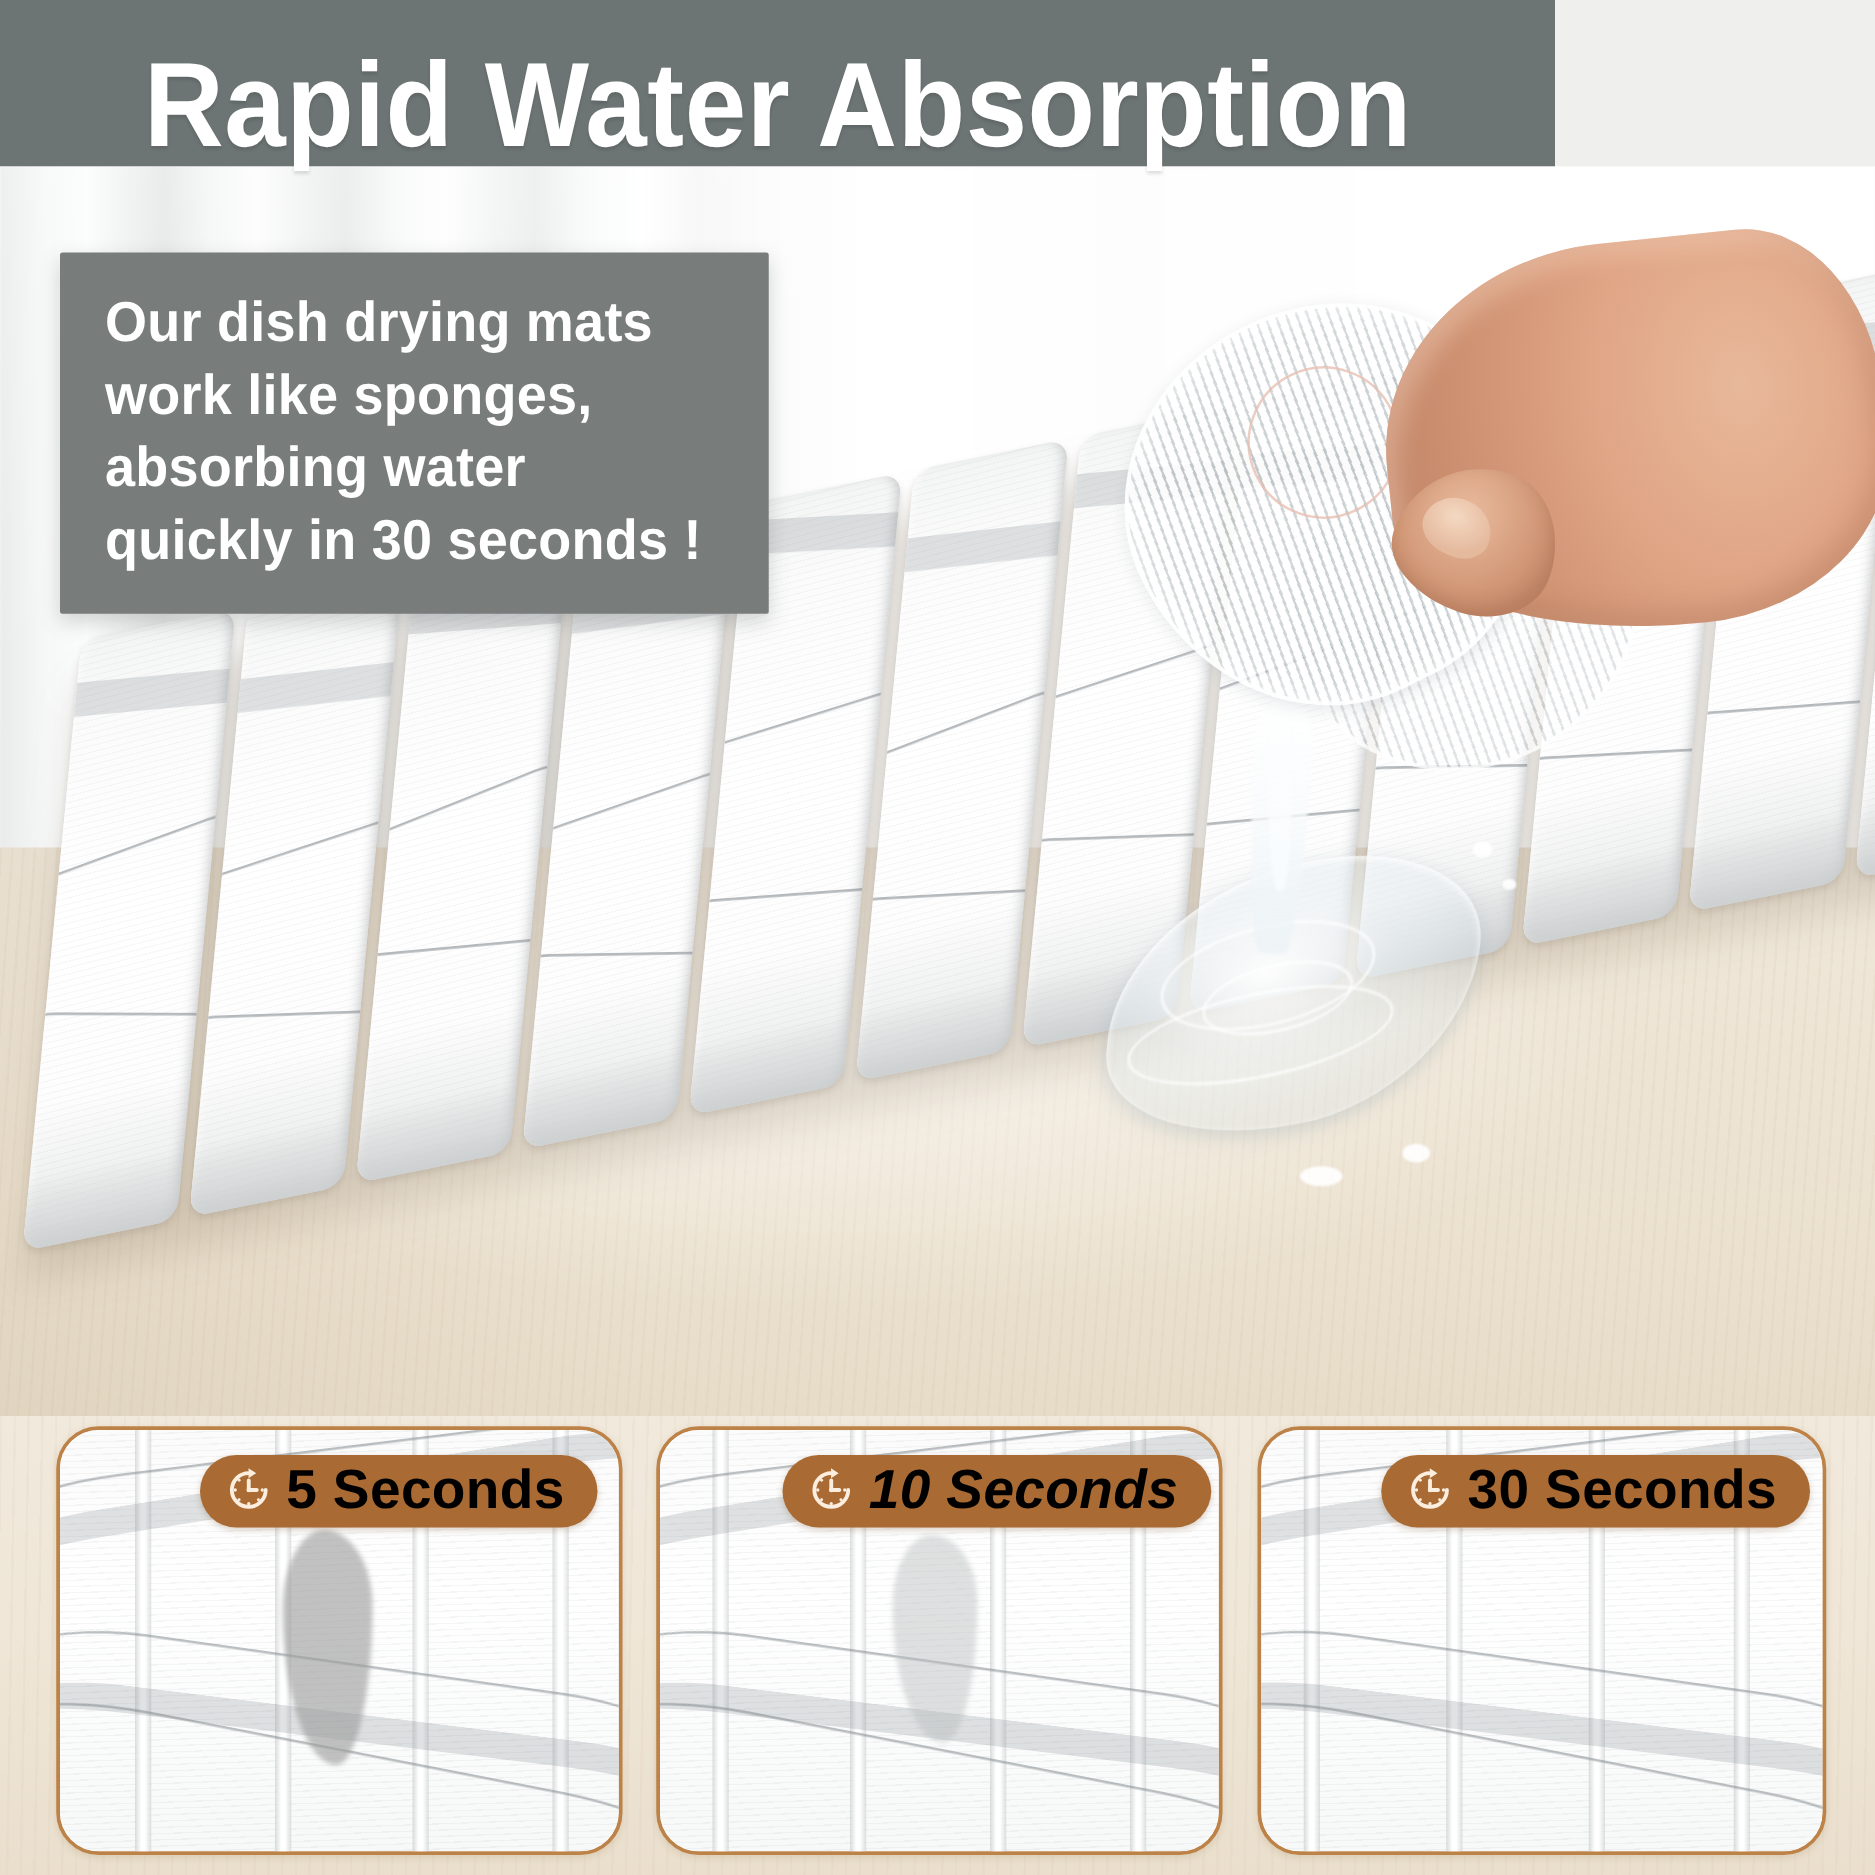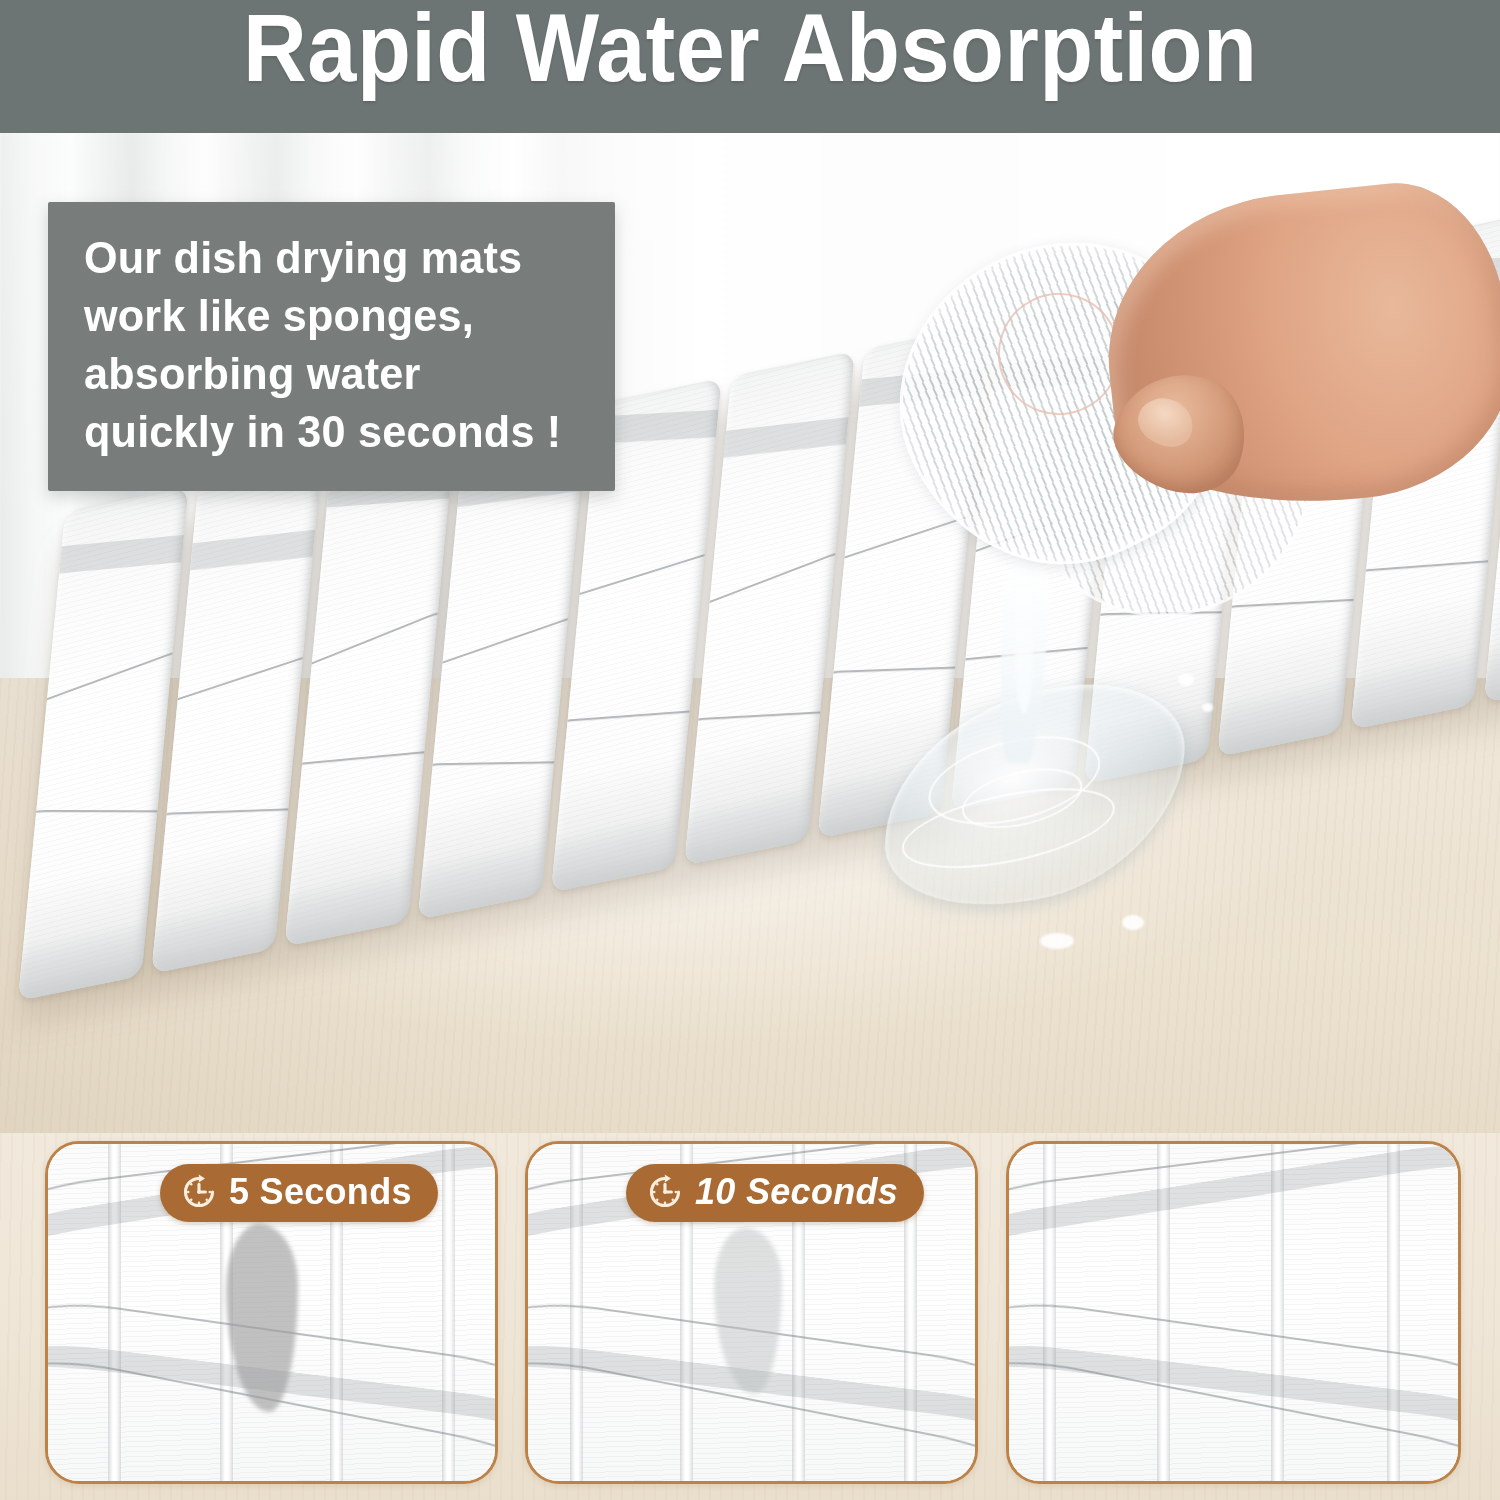--- a/index.html
+++ b/index.html
@@ -5,23 +5,23 @@
   html,body{margin:0;padding:0;}
   body{
     width:1500px;height:1500px;overflow:hidden;
     font-family:"Liberation Sans", sans-serif;
     background:#f2f1ef;
   }
   #stage{position:relative;width:1500px;height:1500px;overflow:hidden;background:#efefed;}
 
   
   .header-band{
-    position:absolute;left:0;top:0;width:1500px;height:133px;
+    position:absolute;left:0;top:0;width:1244px;height:133px;
     background:#6d7474;
-    display:flex;align-items:flex-start;justify-content:center;
+    display:flex;align-items:flex-end;justify-content:center;
     z-index:40;
   }
   .header-title{
     color:#ffffff;
     font-family:"Liberation Sans Narrow","Liberation Sans",sans-serif;
     font-weight:bold;
     font-size:96px;
     line-height:96px;
     letter-spacing:0.5px;
     transform:scaleX(0.92);
@@ -269,23 +269,23 @@
   .badge{
     position:absolute;top:20px;
     display:flex;align-items:center;gap:11px;
     background:#a96b33;
     border-radius:40px;
     padding:9px 26px 11px 20px;
     box-shadow:0 2px 5px rgba(110,70,30,.25);
     z-index:6;
   }
   .badge-label{
-    color:#ffffff;font-weight:bold;
+    color:#000000;font-weight:bold;
     font-family:"Liberation Sans Narrow","Liberation Sans",sans-serif;
-    font-size:36px;line-height:38px;white-space:nowrap;
+    font-size:44px;line-height:38px;white-space:nowrap;
     letter-spacing:.3px;
   }
   .badge svg{display:block;}
 </style>
 </head>
 <body>
 
 <div id="stage">
 
   <div class="header-band">
@@ -489,16 +489,34 @@
         <div class="pgroove" style="left:148px;"></div>
         <div class="pgroove" style="left:262px;"></div>
         <div class="pgroove" style="left:378px;"></div>
         <div class="pcurve" style="top:14px;height:150px;transform:rotate(-7deg);"></div>
         <div class="pband" style="top:34px;height:120px;transform:rotate(-9deg);"></div>
         <div class="pcurve" style="top:186px;height:190px;transform:rotate(8deg);"></div>
         <div class="pband" style="top:226px;height:150px;transform:rotate(7deg);"></div>
         <div class="pcurve" style="top:256px;height:140px;transform:rotate(11deg);"></div>
         <div class="wet-spot" style="left:190px;top:90px;width:60px;height:140px;background:#ffffff;opacity:0;"></div>
       </div>
+      <div class="badge" style="left:96px;">
+        <span>
+          <svg width="38" height="38" viewBox="0 0 32 32" aria-hidden="true">
+            <path d="M16 4.6 A11.4 11.4 0 1 0 27.4 16" fill="none" stroke="#fbeedf" stroke-width="2.6" stroke-linecap="round"></path>
+            <path d="M16 4.6 l-0.2 -3.3 l5.2 3.4 l-5.2 3.4 z" fill="#fbeedf"></path>
+            <line x1="16" y1="16" x2="16" y2="9.6" stroke="#fbeedf" stroke-width="2.6" stroke-linecap="round"></line>
+            <line x1="16" y1="16" x2="21.4" y2="16" stroke="#fbeedf" stroke-width="2.6" stroke-linecap="round"></line>
+            <circle cx="16" cy="16" r="1.5" fill="#fbeedf"></circle>
+            <circle cx="16" cy="25.2" r="1.1" fill="#fbeedf"></circle>
+            <circle cx="6.9" cy="16" r="1.1" fill="#fbeedf"></circle>
+            <circle cx="25.1" cy="16" r="1.1" fill="#fbeedf"></circle>
+            <circle cx="9.5" cy="9.5" r="1" fill="#fbeedf"></circle>
+            <circle cx="9.5" cy="22.5" r="1" fill="#fbeedf"></circle>
+            <circle cx="22.5" cy="22.5" r="1" fill="#fbeedf"></circle>
+          </svg>
+        </span>
+        <span class="badge-label">30 Seconds</span>
+      </div>
     </div>
 
   </div>
 </div>
 
 </body></html>

